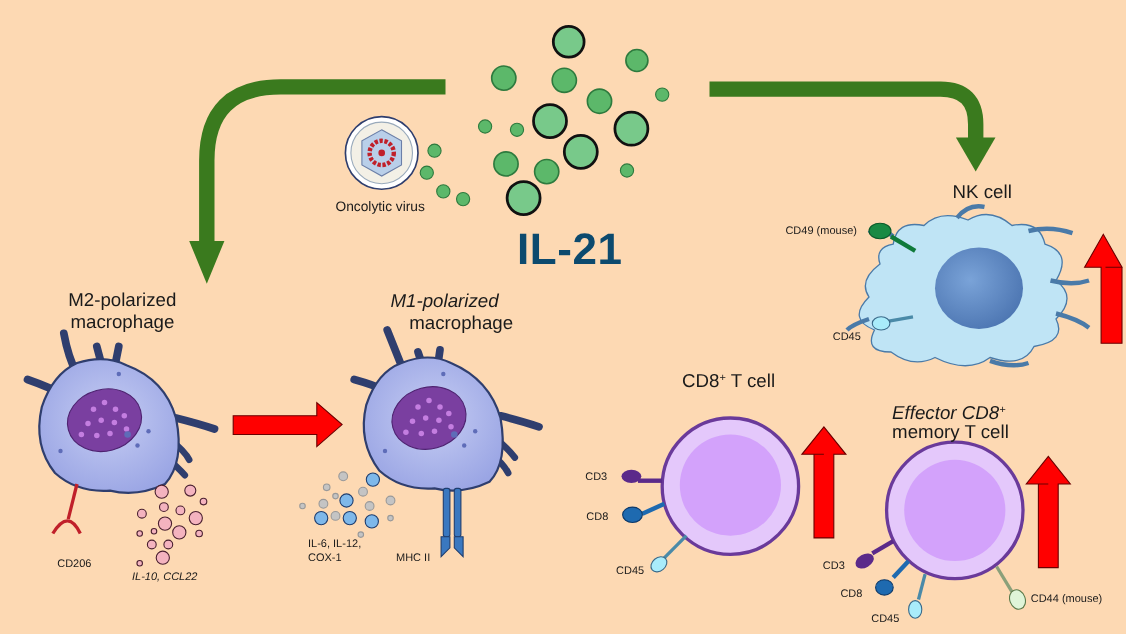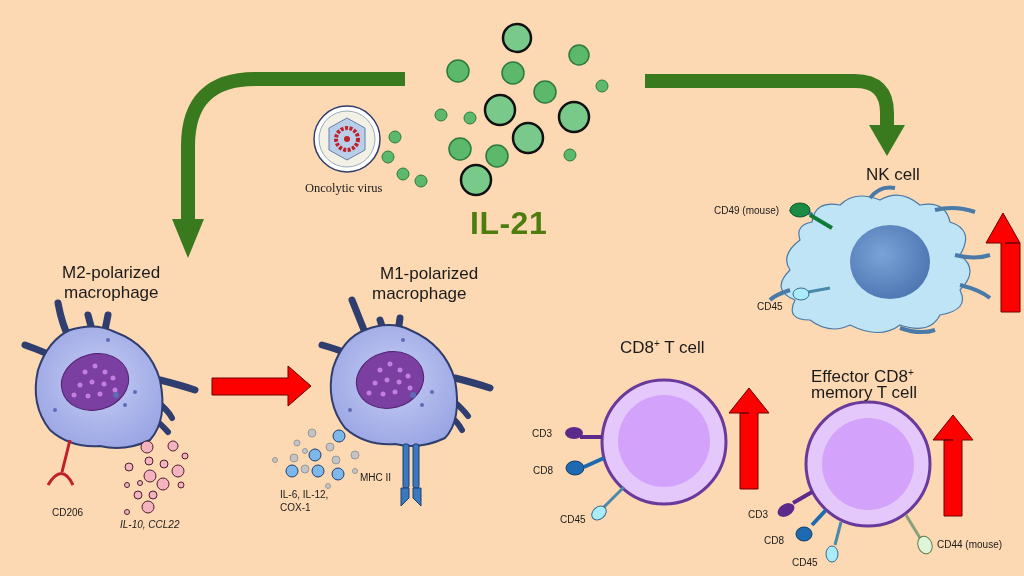--- a/index.html
+++ b/index.html
@@ -6,21 +6,21 @@
   body {
     width: 1024px; height: 576px; overflow: hidden;
     background: #fdd9b3;
     font-family: "Liberation Sans", sans-serif;
     position: relative;
   }
   #stage { position: absolute; left: 0; top: 0; width: 1024px; height: 576px; }
   .lbl { position: absolute; color: #1a1a1a; font-family: "Liberation Sans", sans-serif; white-space: nowrap; }
   .title-lbl { font-size: 17px; line-height: 20px; text-align: center; }
   .small-lbl { font-size: 10px; line-height: 13px; }
-  .il21 { font-size: 32px; font-weight: bold; color: #4d7c0f; letter-spacing: 0.5px; }
+  .il21 { font-size: 40px; font-weight: bold; color: #0c4a6e; letter-spacing: 0.5px; }
   sup { font-size: 10px; vertical-align: 6px; }
 </style>
 </head>
 <body>
 
 <div id="stage">
 <svg width="1024" height="576" viewBox="0 0 1024 576" style="position:absolute;left:0;top:0">
   <defs>
     <radialGradient id="macGrad" cx="50%" cy="45%" r="60%">
       <stop offset="0%" stop-color="#c6cdf3"></stop>
@@ -237,41 +237,41 @@
     <ellipse cx="804" cy="534" rx="8" ry="7" fill="#1e6ab0" stroke="#0e3a6a" stroke-width="1"></ellipse>
     <path d="M841 522 L835 545" stroke="#4a8aa8" stroke-width="3"></path>
     <ellipse cx="832" cy="554" rx="6" ry="8" fill="#a9ecfb" stroke="#3a6a8a" stroke-width="1"></ellipse>
     <path d="M906 515 L920 538" stroke="#8aa07a" stroke-width="3"></path>
     <ellipse cx="925" cy="545" rx="7" ry="9" fill="#dff5d8" stroke="#5a7a4a" stroke-width="1" transform="rotate(-20 925 545)"></ellipse>
   </g>
   <polygon points="953,440 944,440 944,516 962,516 962,440 973,440 953,415 933,440 944,440" fill="#ff0000" stroke="#6a0000" stroke-width="1"></polygon>
 </svg>
 
 <div class="lbl il21" style="left:470px;top:205px;">IL-21</div>
-<div class="lbl" style="left:305px;top:181px;font-size:12.5px;font-family:Liberation Serif, serif;">Oncolytic virus</div>
+<div class="lbl" style="left:305px;top:181px;font-size:12.5px;">Oncolytic virus</div>
 
 <div class="lbl title-lbl" style="left:62px;top:263px;">M2-polarized</div>
 <div class="lbl title-lbl" style="left:64px;top:283px;">macrophage</div>
 <div class="lbl small-lbl" style="left:52px;top:489px;margin-top:17px;">CD206</div>
 <div class="lbl small-lbl" style="left:120px;top:518px;font-style:italic;">IL-10, CCL22</div>
 
-<div class="lbl title-lbl" style="left:380px;top:264px;">M1-polarized</div>
+<div class="lbl title-lbl" style="left:355px;top:264px;font-style:italic;">M1-polarized</div>
 <div class="lbl title-lbl" style="left:372px;top:284px;">macrophage</div>
-<div class="lbl small-lbl" style="left:360px;top:471px;">MHC II</div>
+<div class="lbl small-lbl" style="left:360px;top:501px;">MHC II</div>
 <div class="lbl small-lbl" style="left:280px;top:488px;">IL-6, IL-12,</div>
 <div class="lbl small-lbl" style="left:280px;top:501px;">COX-1</div>
 
 <div class="lbl title-lbl" style="left:866px;top:165px;">NK cell</div>
 <div class="lbl small-lbl" style="left:714px;top:204px;">CD49 (mouse)</div>
 <div class="lbl small-lbl" style="left:757px;top:300px;">CD45</div>
 
 <div class="lbl title-lbl" style="left:620px;top:334px;"><span>CD8</span><sup>+</sup><span> T cell</span></div>
 <div class="lbl small-lbl" style="left:532px;top:427px;">CD3</div>
 <div class="lbl small-lbl" style="left:533px;top:464px;">CD8</div>
 <div class="lbl small-lbl" style="left:560px;top:513px;">CD45</div>
 
-<div class="lbl title-lbl" style="left:811px;top:363px;text-align:left;"><span>Effector CD8</span><sup>+</sup></div>
+<div class="lbl title-lbl" style="left:811px;top:363px;text-align:left;font-style:italic;"><span>Effector CD8</span><sup>+</sup></div>
 <div class="lbl title-lbl" style="left:811px;top:383px;text-align:left;">memory T cell</div>
 <div class="lbl small-lbl" style="left:748px;top:508px;">CD3</div>
 <div class="lbl small-lbl" style="left:764px;top:534px;">CD8</div>
 <div class="lbl small-lbl" style="left:792px;top:556px;">CD45</div>
 <div class="lbl small-lbl" style="left:937px;top:538px;">CD44 (mouse)</div>
 </div>
 
 </body></html>

